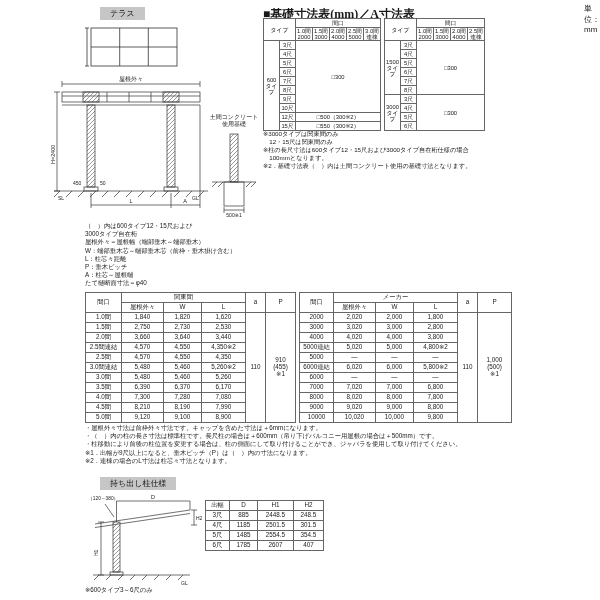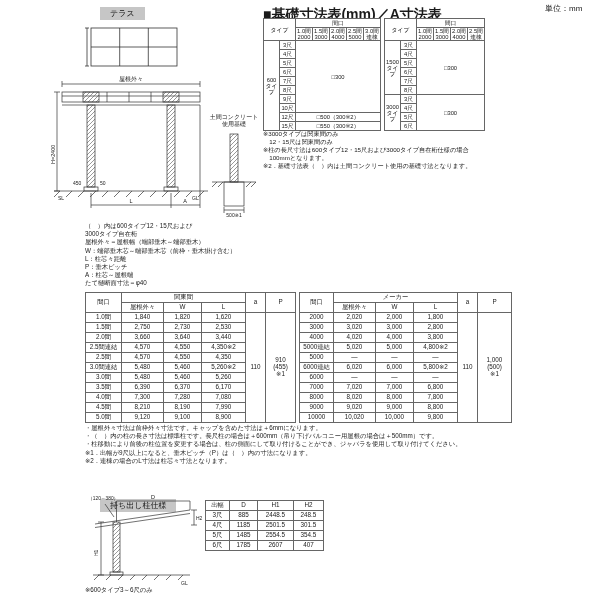--- a/index.html
+++ b/index.html
@@ -1,21 +1,21 @@
 <!DOCTYPE html>
 <html><head>
 <meta charset="utf-8">
 <style>
   html,body{margin:0;padding:0;background:#e8e8e8;}
   .sheet{position:relative;width:600px;height:600px;background:#ffffff;
          font-family:"Liberation Sans","DejaVu Sans",sans-serif;color:#1a1a1a;overflow:hidden;}
   .abs{position:absolute;}
-  .unit{font-size:8px;}
+  .unit{font-size:8px;margin-left:39px;}
   .sec-label{background:#c6c6c6;font-size:8px;padding:1px 10px;color:#111;}
-  .title{font-size:14px;font-weight:bold;}
+  .title{font-size:12px;font-weight:bold;font-family:Liberation Serif, serif;}
   table{border-collapse:collapse;table-layout:fixed;background:#fff;}
   th,td{border:1px solid #666;font-weight:normal;text-align:center;padding:0 1px;
         overflow:hidden;white-space:pre-line;vertical-align:middle;}
   .fdn th,.fdn td{font-size:5.8px;height:8px;line-height:1.05;}
   .dim th,.dim td{font-size:6.3px;height:9px;line-height:1.1;}
   .small th,.small td{font-size:6.3px;height:9px;line-height:1.1;}
   #fdn-notes div{font-size:6.2px;line-height:1.3;}
   .defs div{font-size:6.3px;line-height:1.3;}
   #dim-notes div{font-size:6.3px;line-height:1.3;}
   .dim-note{font-size:6.3px;}
@@ -432,21 +432,21 @@
       </tbody>
     </table>
   <div id="dim-notes" class="abs" style="left:85px;top:424px;width:470px">
       <div>・屋根外々寸法は前枠外々寸法です。キャップを含めた寸法は＋6mmになります。</div>
       <div>・（　）内の柱の長さ寸法は標準柱です。長尺柱の場合は＋600mm（吊り下げバルコニー用屋根の場合は＋500mm）です。</div>
       <div>・柱移動により前後の柱位置を変更する場合は、柱の側面にして取り付けることができ、ジャバラを使用して取り付けてください。</div>
       <div>※1．出幅が9尺以上になると、垂木ピッチ（P）は（　）内の寸法になります。</div>
       <div>※2．連棟の場合のL寸法は柱芯々寸法となります。</div>
     </div>
 
-  <div class="abs sec-label" style="left:100px;top:499px">持ち出し柱仕様</div>
+  <div class="abs sec-label" style="left:100px;top:477px">持ち出し柱仕様</div>
 
   <svg class="abs" style="left:85px;top:492px" width="118" height="100">
     <g stroke="#333" stroke-width="0.7" fill="none">
       <line x1="31.5" y1="9" x2="105" y2="9"></line>
       <line x1="31.5" y1="9" x2="31.5" y2="30"></line>
       <line x1="105" y1="9" x2="105" y2="18"></line>
       <line x1="10" y1="32" x2="105" y2="18"></line>
       <line x1="10" y1="35.5" x2="105" y2="21.5"></line>
       <line x1="20" y1="12" x2="29" y2="25"></line>
       <rect x="28" y="30" width="7" height="50" fill="url(#hp)"></rect>

